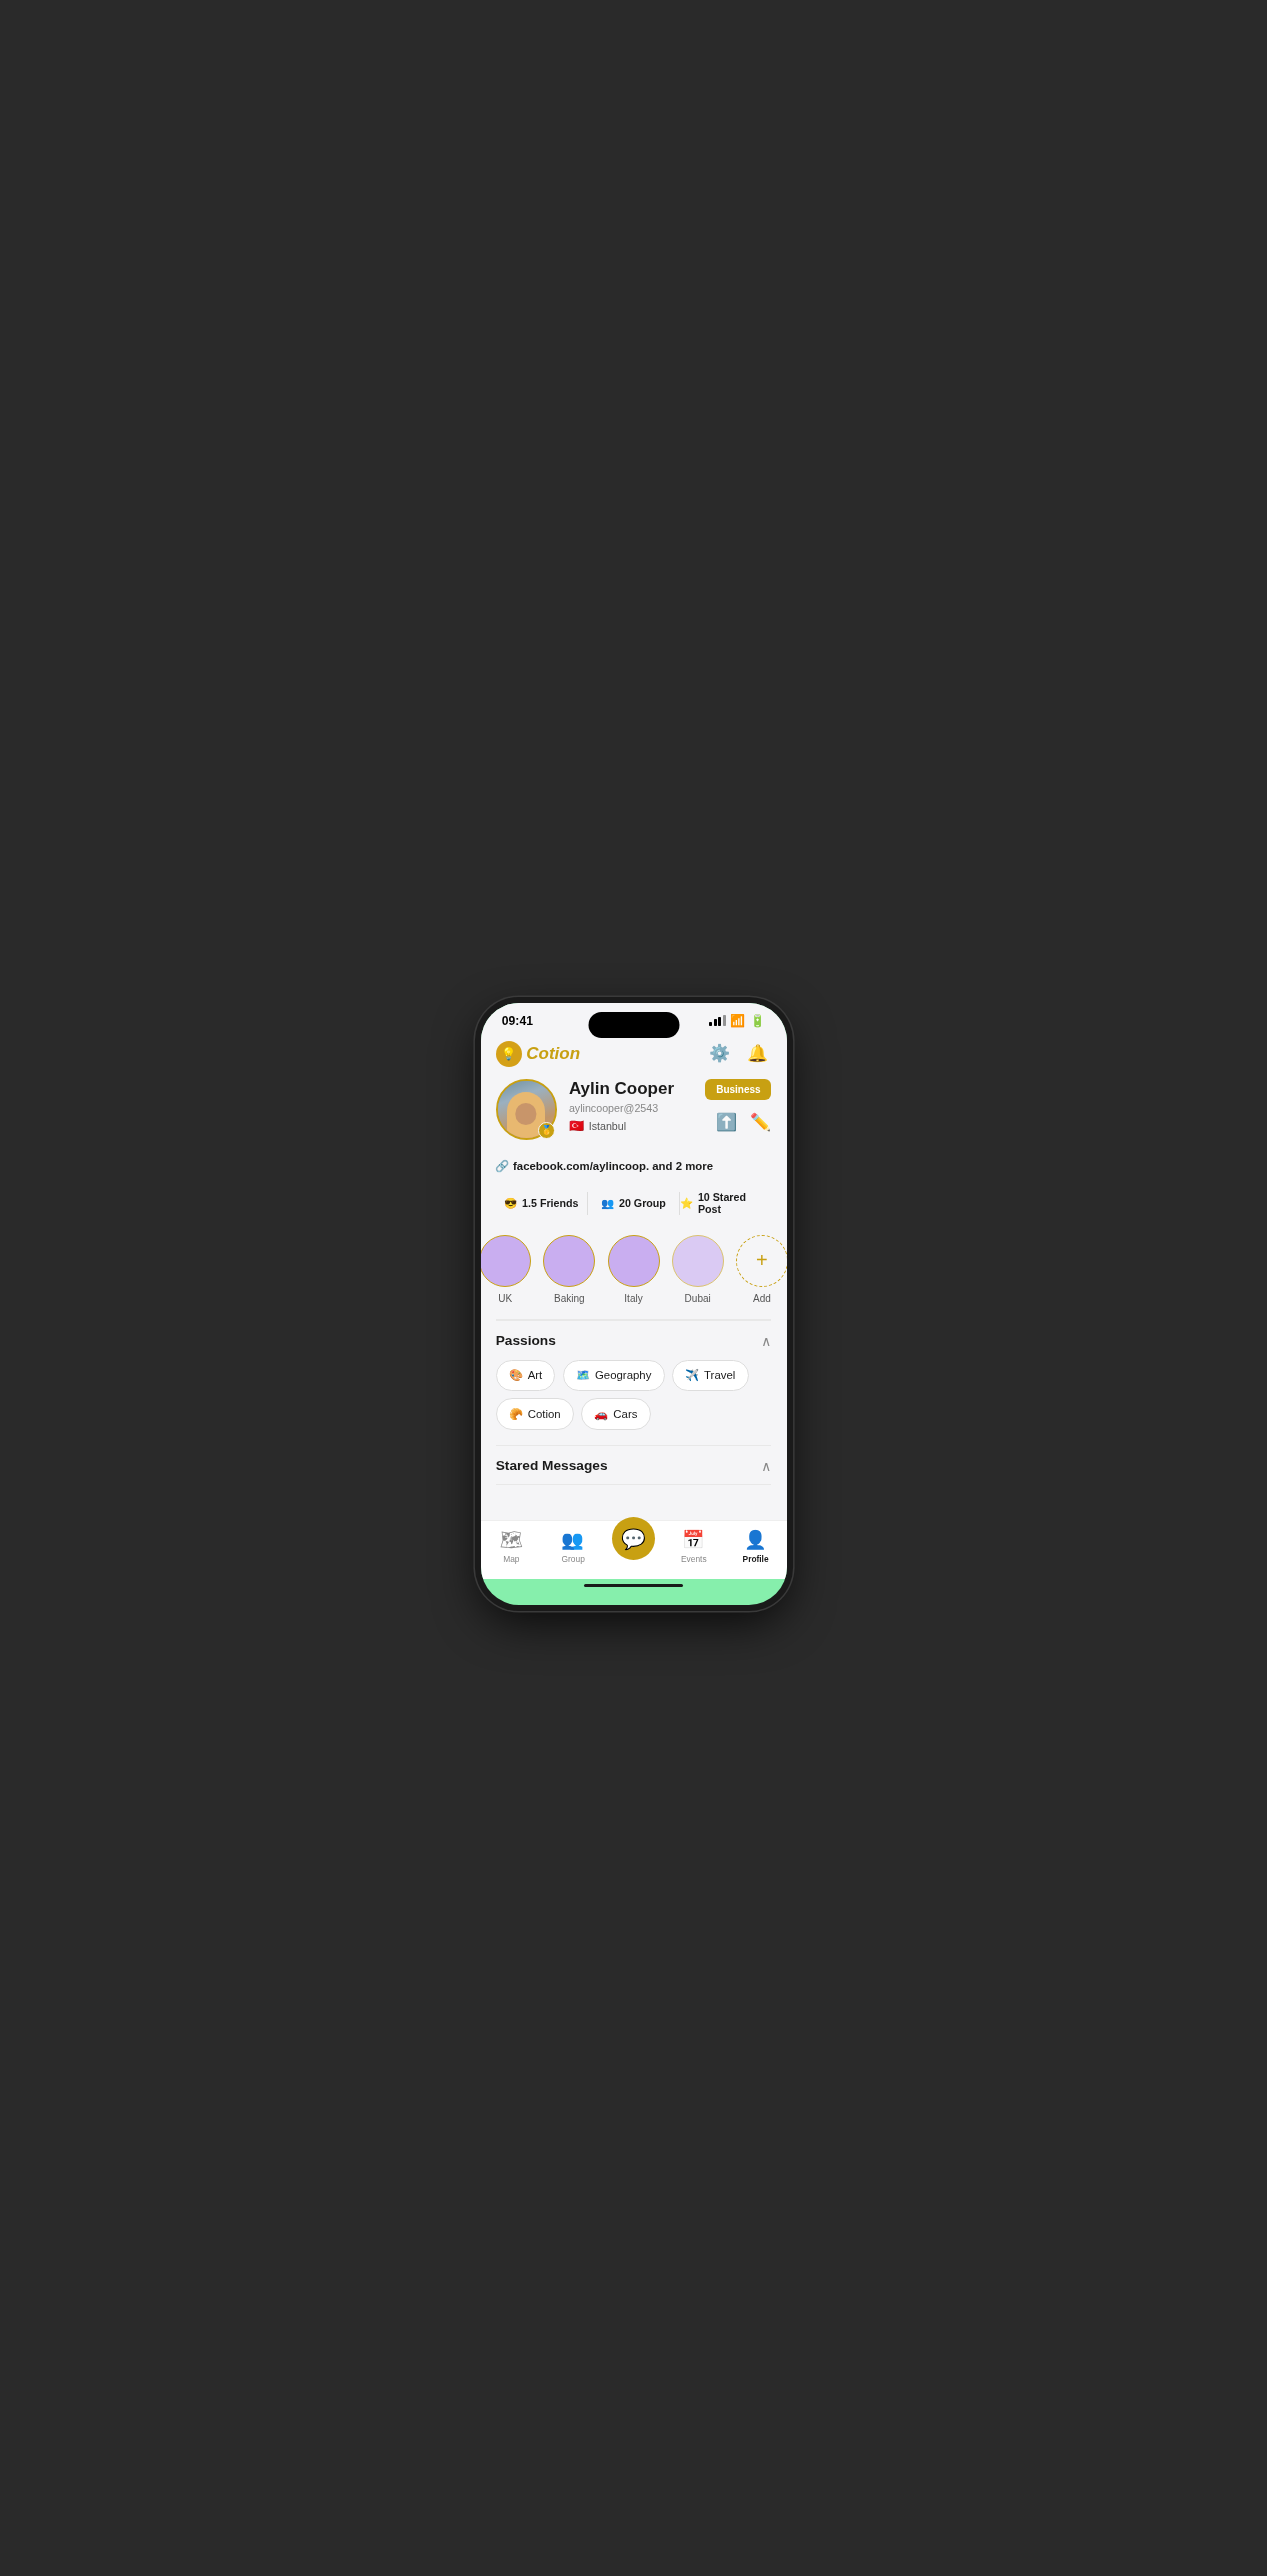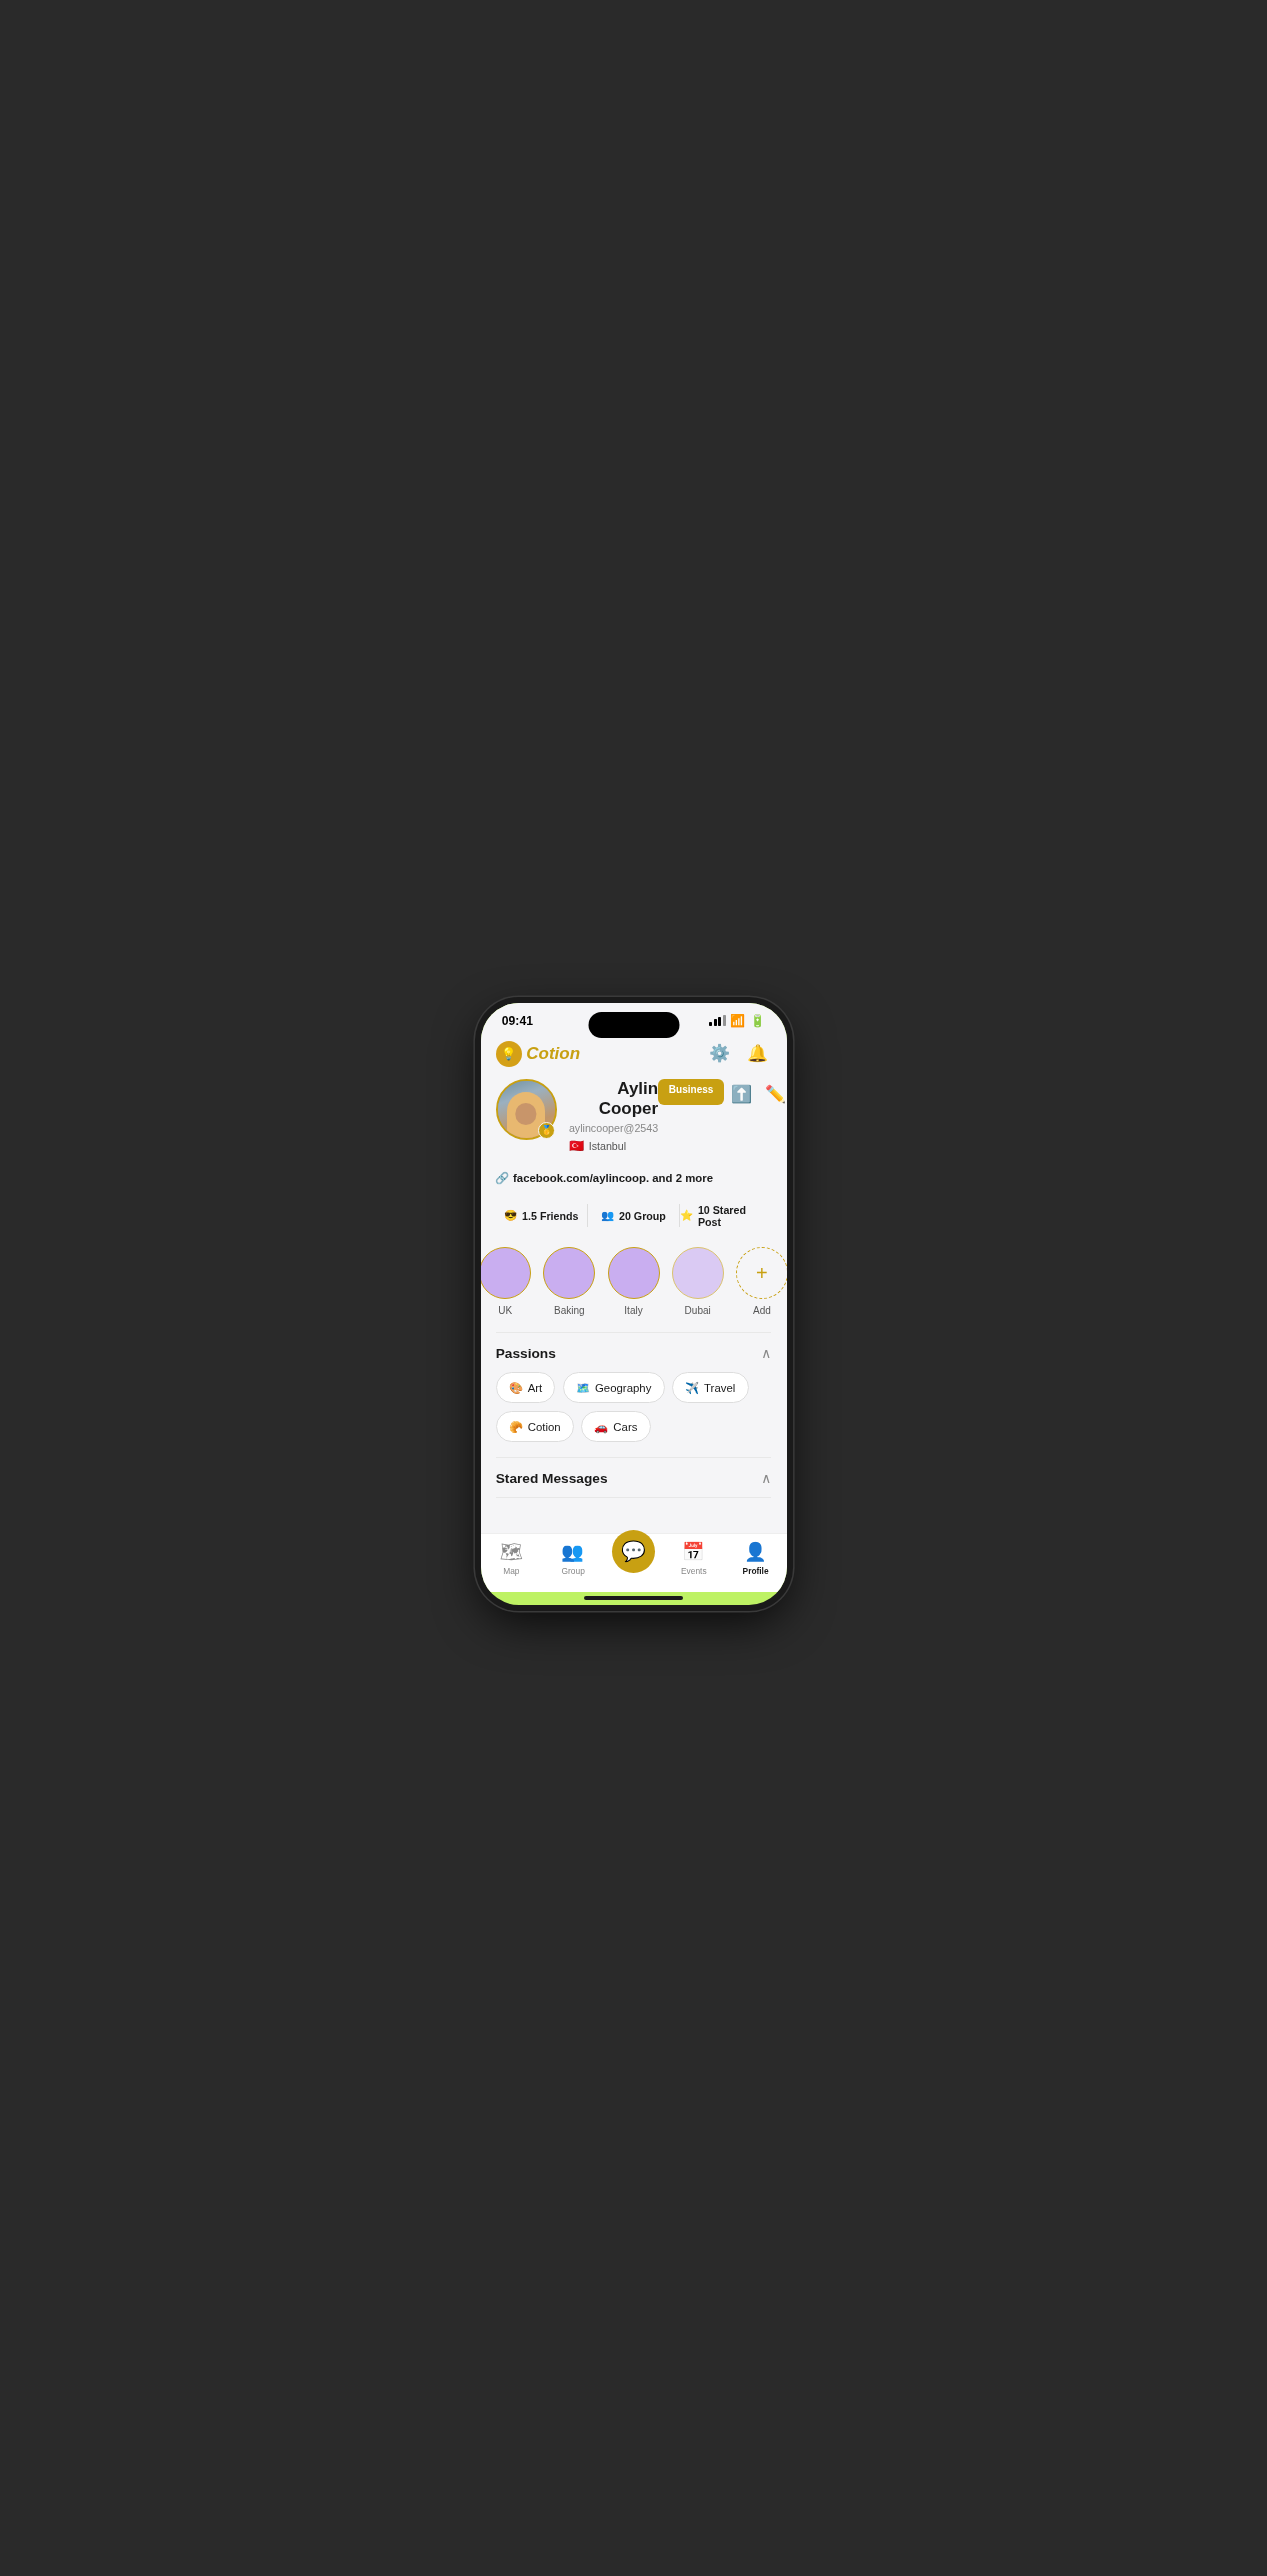--- a/index.html
+++ b/index.html
@@ -7,21 +7,21 @@
       background: #2a2a2a;
       display: flex;
       justify-content: center;
       align-items: center;
       min-height: 100vh;
       font-family: -apple-system, BlinkMacSystemFont, 'Segoe UI', sans-serif;
     }
     .phone-frame {
       width: 306px;
       min-height: 602px;
-      background: #bef264;
+      background: #86efac;
       border-radius: 38px;
       overflow: hidden;
       position: relative;
       box-shadow: 0 0 0 6.1px #1a1a1a, 0 0 0 7.6px #3a3a3a, 0 15.2px 46px rgba(0,0,0,0.8);
       margin-top: 32px;
     }
     .status-bar {
       display: flex;
       justify-content: space-between;
       align-items: center;
@@ -457,21 +457,21 @@
         <div class="profile-info">
           <div style="display:flex; justify-content:space-between; align-items:flex-start;">
             <div>
               <div class="profile-name">Aylin Cooper</div>
               <div class="profile-handle">aylincooper@2543</div>
               <div class="profile-location">
                 <span style="font-size:12.2px;">🇹🇷</span>
                 <span>Istanbul</span>
               </div>
             </div>
-            <div style="display:flex; flex-direction:row; gap:7.6px;">
+            <div style="display:flex; flex-direction:column; align-items:flex-end; gap:7.6px;">
               <div class="business-badge">Business</div>
               <div class="profile-actions">
                 <span class="action-icon">⬆️</span>
                 <span class="action-icon">✏️</span>
               </div>
             </div>
           </div>
         </div>
       </div>
     </div>

